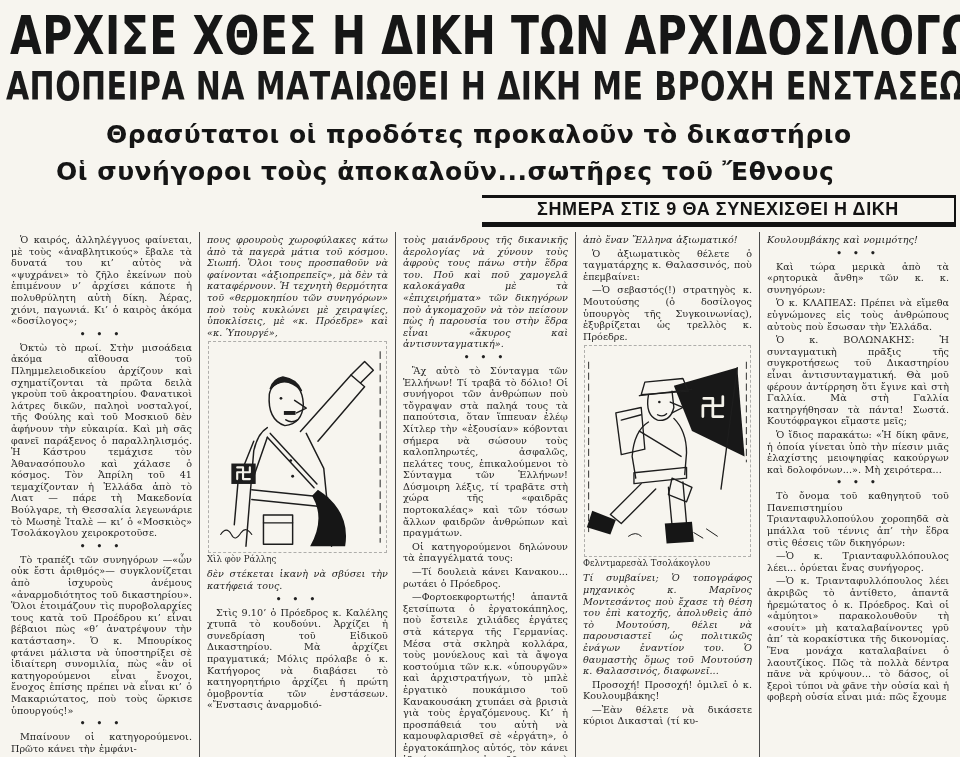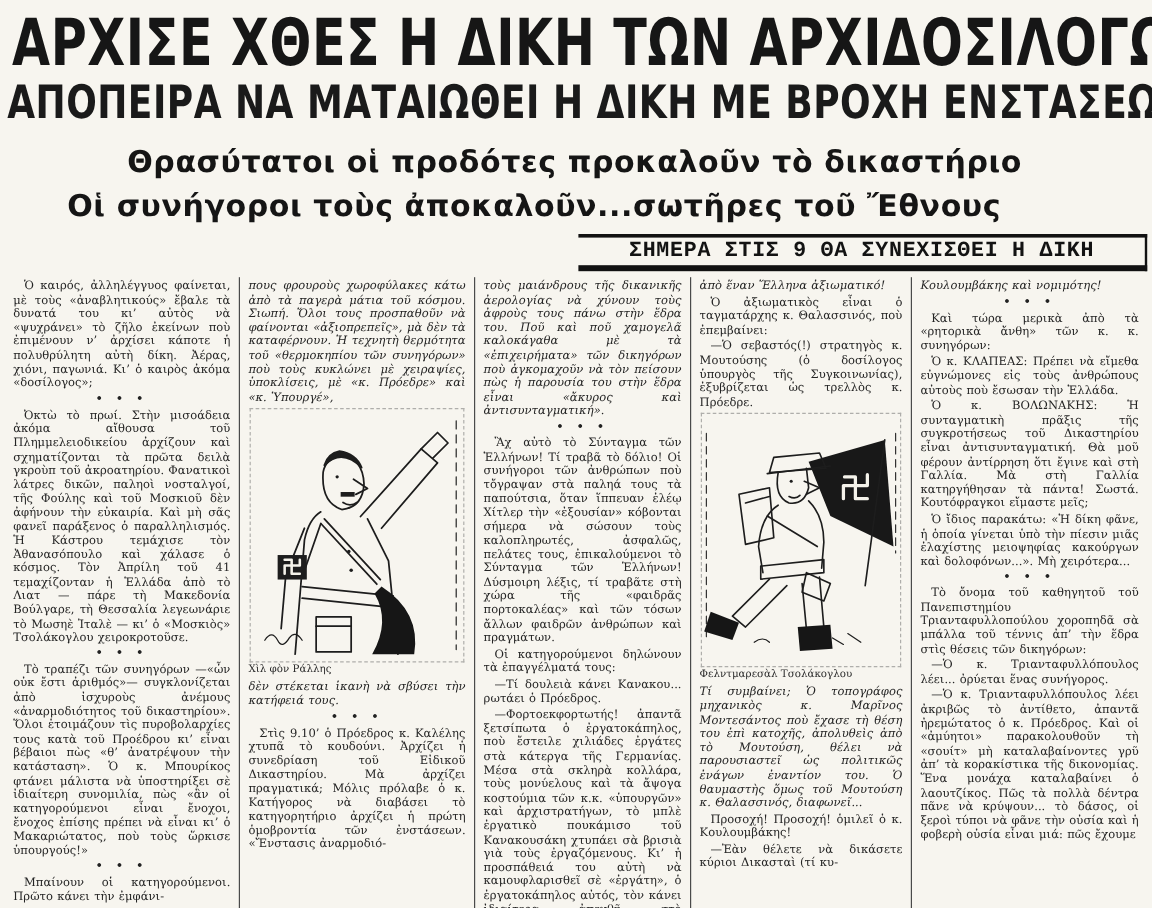--- a/index.html
+++ b/index.html
@@ -21,21 +21,21 @@
     font-family:"DejaVu Sans", sans-serif;font-weight:bold;font-size:30px;
     letter-spacing:.4px;transform:scaleY(1.28);transform-origin:left top;
     display:inline-block;margin-left:2px;color:#1a1a1a;
   }
   .deck{font-family:"DejaVu Sans", sans-serif;font-weight:bold;color:#151515;}
   .deck1{font-size:25px;margin:8px 0 0 102px;letter-spacing:.5px;}
   .deck2{font-size:25px;margin:8px 0 0 52px;letter-spacing:.5px;}
   .banner-row{display:flex;justify-content:flex-end;margin-top:9px;}
   .banner{
     width:474px;box-sizing:border-box;text-align:center;
-    font-family:Liberation Mono, monospace;font-weight:bold;font-size:18px;
+    font-family:Liberation Sans, sans-serif;font-weight:bold;font-size:18px;
     letter-spacing:.6px;border-top:3px solid #121212;border-bottom:5px solid #121212;
     border-right:2px solid #121212;padding:1px 2px 2px 2px;color:#131313;
   }
   .cols{display:flex;margin-top:5px;align-items:stretch;}
   .col{box-sizing:border-box;padding:2px 7px 0 7px;border-right:1px solid #4a4a4a;}
   .col:last-child{border-right:none;}
   .c1{width:196px;} .c2{width:196px;} .c3{width:180px;} .c4{width:184px;} .c5{width:196px;}
   .col p{
     margin:0 0 2px 0;text-align:justify;text-indent:9px;
     font-size:9.6px;line-height:1.21;letter-spacing:.05px;word-spacing:.4px;color:#242424;
@@ -119,21 +119,21 @@
       <div class="sep">• • •</div>
       <p>Ἂχ αὐτὸ τὸ Σύνταγμα τῶν Ἑλλήνων! Τί τραβᾶ τὸ δόλιο! Οἱ συνήγοροι τῶν ἀνθρώπων ποὺ τὄγραψαν στὰ παληά τους τὰ παπούτσια, ὅταν ἵππευαν ἐλέῳ Χίτλερ τὴν «ἐξουσίαν» κόβονται σήμερα νὰ σώσουν τοὺς καλοπληρωτές, ἀσφαλῶς, πελάτες τους, ἐπικαλούμενοι τὸ Σύνταγμα τῶν Ἑλλήνων! Δύσμοιρη λέξις, τί τραβᾶτε στὴ χώρα τῆς «φαιδρᾶς πορτοκαλέας» καὶ τῶν τόσων ἄλλων φαιδρῶν ἀνθρώπων καὶ πραγμάτων.</p>
       <p>Οἱ κατηγορούμενοι δηλώνουν τὰ ἐπαγγέλματά τους:</p>
       <p>—Τί δουλειὰ κάνει Κανακου... ρωτάει ὁ Πρόεδρος.</p>
       <p>—Φορτοεκφορτωτής! ἀπαντᾶ ξετσίπωτα ὁ ἐργατοκάπηλος, ποὺ ἔστειλε χιλιάδες ἐργάτες στὰ κάτεργα τῆς Γερμανίας. Μέσα στὰ σκληρὰ κολλάρα, τοὺς μονύελους καὶ τὰ ἄψογα κοστούμια τῶν κ.κ. «ὑπουργῶν» καὶ ἀρχιστρατήγων, τὸ μπλὲ ἐργατικὸ πουκάμισο τοῦ Κανακουσάκη χτυπάει σὰ βρισιὰ γιὰ τοὺς ἐργαζόμενους. Κι’ ἡ προσπάθειά του αὐτὴ νὰ καμουφλαρισθεῖ σὲ «ἐργάτη», ὁ ἐργατοκάπηλος αὐτός, τὸν κάνει ἰδιαίτερα ἀπεχθῆ στὸ ἀκροατήριο.</p>
 
     </div>
 
     <div class="col c4">
       <p class="cont">ἀπὸ ἕναν Ἕλληνα ἀξιωματικό!</p>
-      <p>Ὁ ἀξιωματικὸς εἶναι ὁ ταγματάρχης κ. Θαλασσινός, ποὺ ἐπεμβαίνει:</p>
+      <p>Ὁ ἀξιωματικὸς θέλετε ὁ ταγματάρχης κ. Θαλασσινός, ποὺ ἐπεμβαίνει:</p>
       <p>—Ὁ σεβαστός(!) στρατηγὸς κ. Μουτούσης (ὁ δοσίλογος ὑπουργὸς τῆς Συγκοινωνίας), ἐξυβρίζεται ὡς τρελλὸς κ. Πρόεδρε.</p>
       <div class="cartoon">
         <svg viewBox="0 0 182 212">
           <g stroke="#1d1d1d" fill="none" stroke-width="1.5" stroke-linecap="round" stroke-linejoin="round">
             <path d="M98,34 L168,14 L176,112 L118,84 Z" fill="#181818" stroke="none"></path>
             <g stroke="#f4f2ea" stroke-width="3">
               <path d="M131,48 h10 v20 h11 M152,46 v10 h-22 v12"></path>
             </g>
             <path d="M168,14 L150,148"></path>
             <path d="M66,30 L108,26 L114,40 L62,44 Z"></path>

